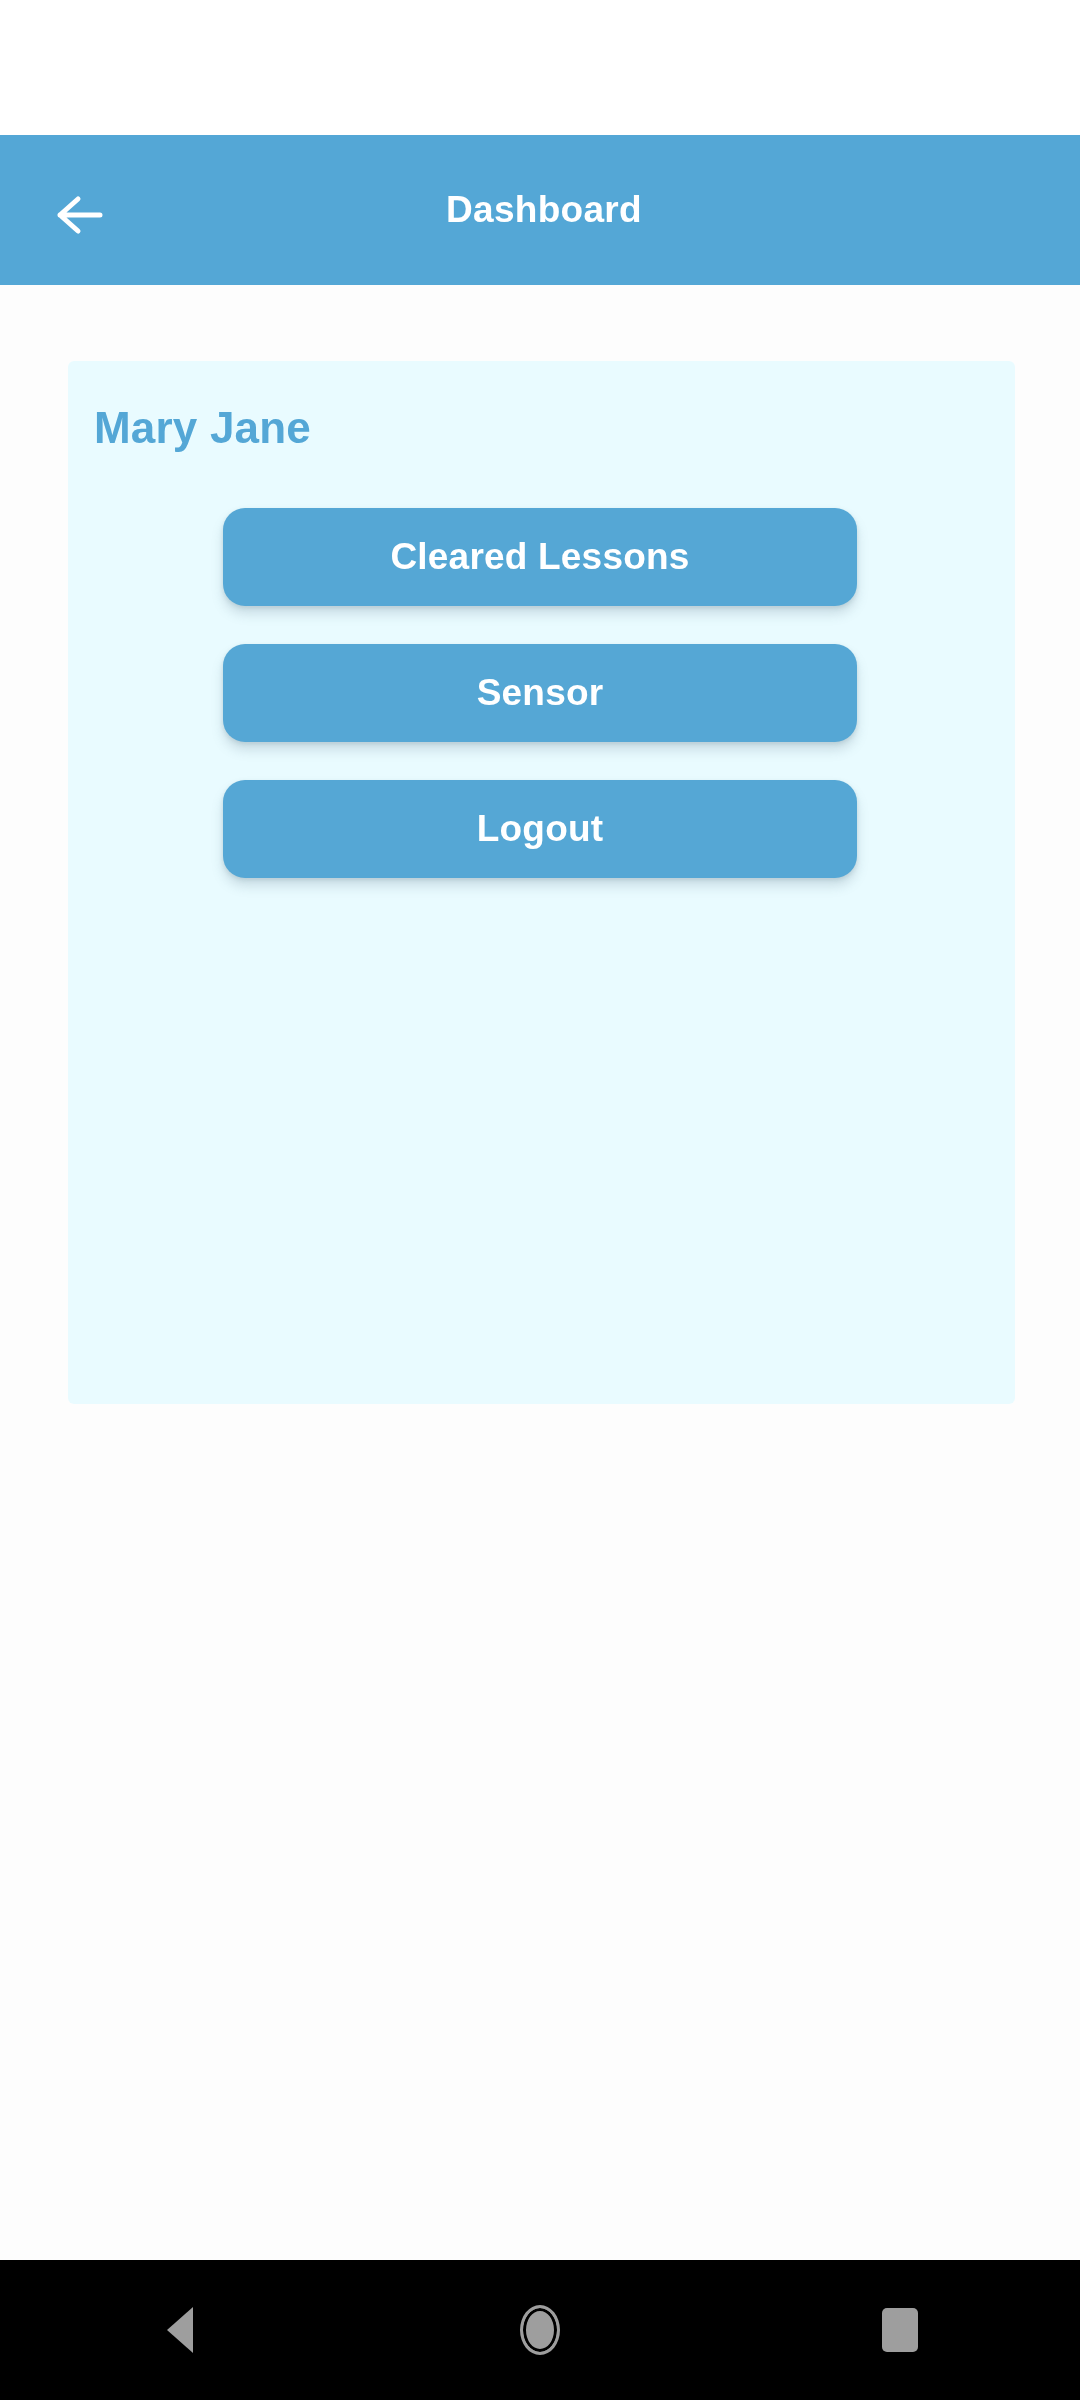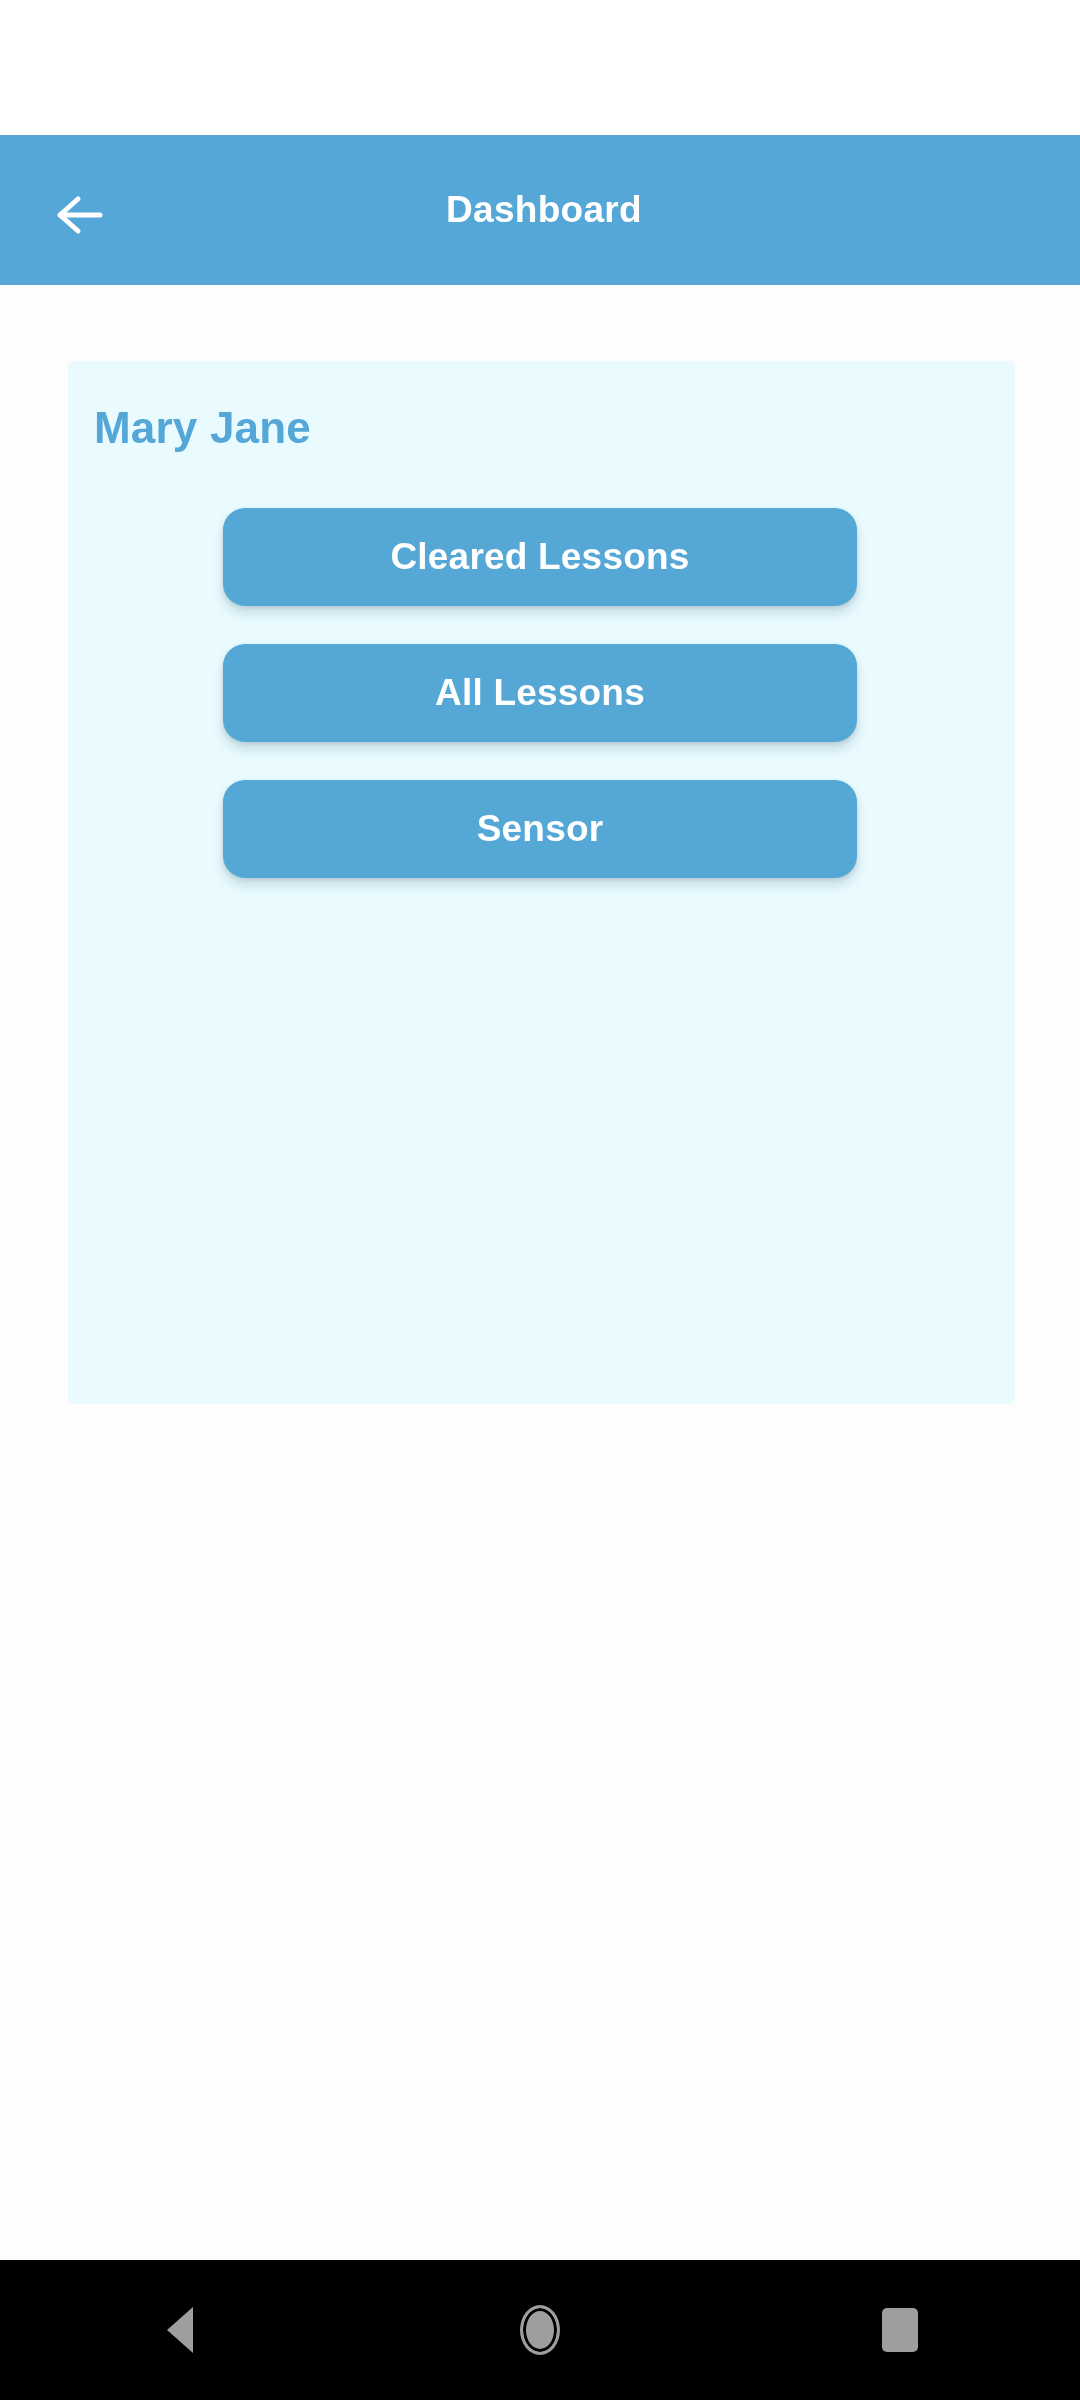--- a/index.html
+++ b/index.html
@@ -174,26 +174,26 @@
 <div class="content">
 
   <div class="card">
 
     <div class="user-name">Mary Jane</div>
 
     <div class="button-stack">
 
       <button class="action-button">Cleared Lessons</button>
 
-      <button class="action-button">All Lessons</button>
 
 
 
       <button class="action-button">Sensor</button>
 
+      <button class="action-button">Logout</button>
 
     </div>
   </div>
 
 </div>
 
 <div class="nav-bar">
   <div class="nav-item">
     <span class="nav-back-tri"></span>
   </div>

